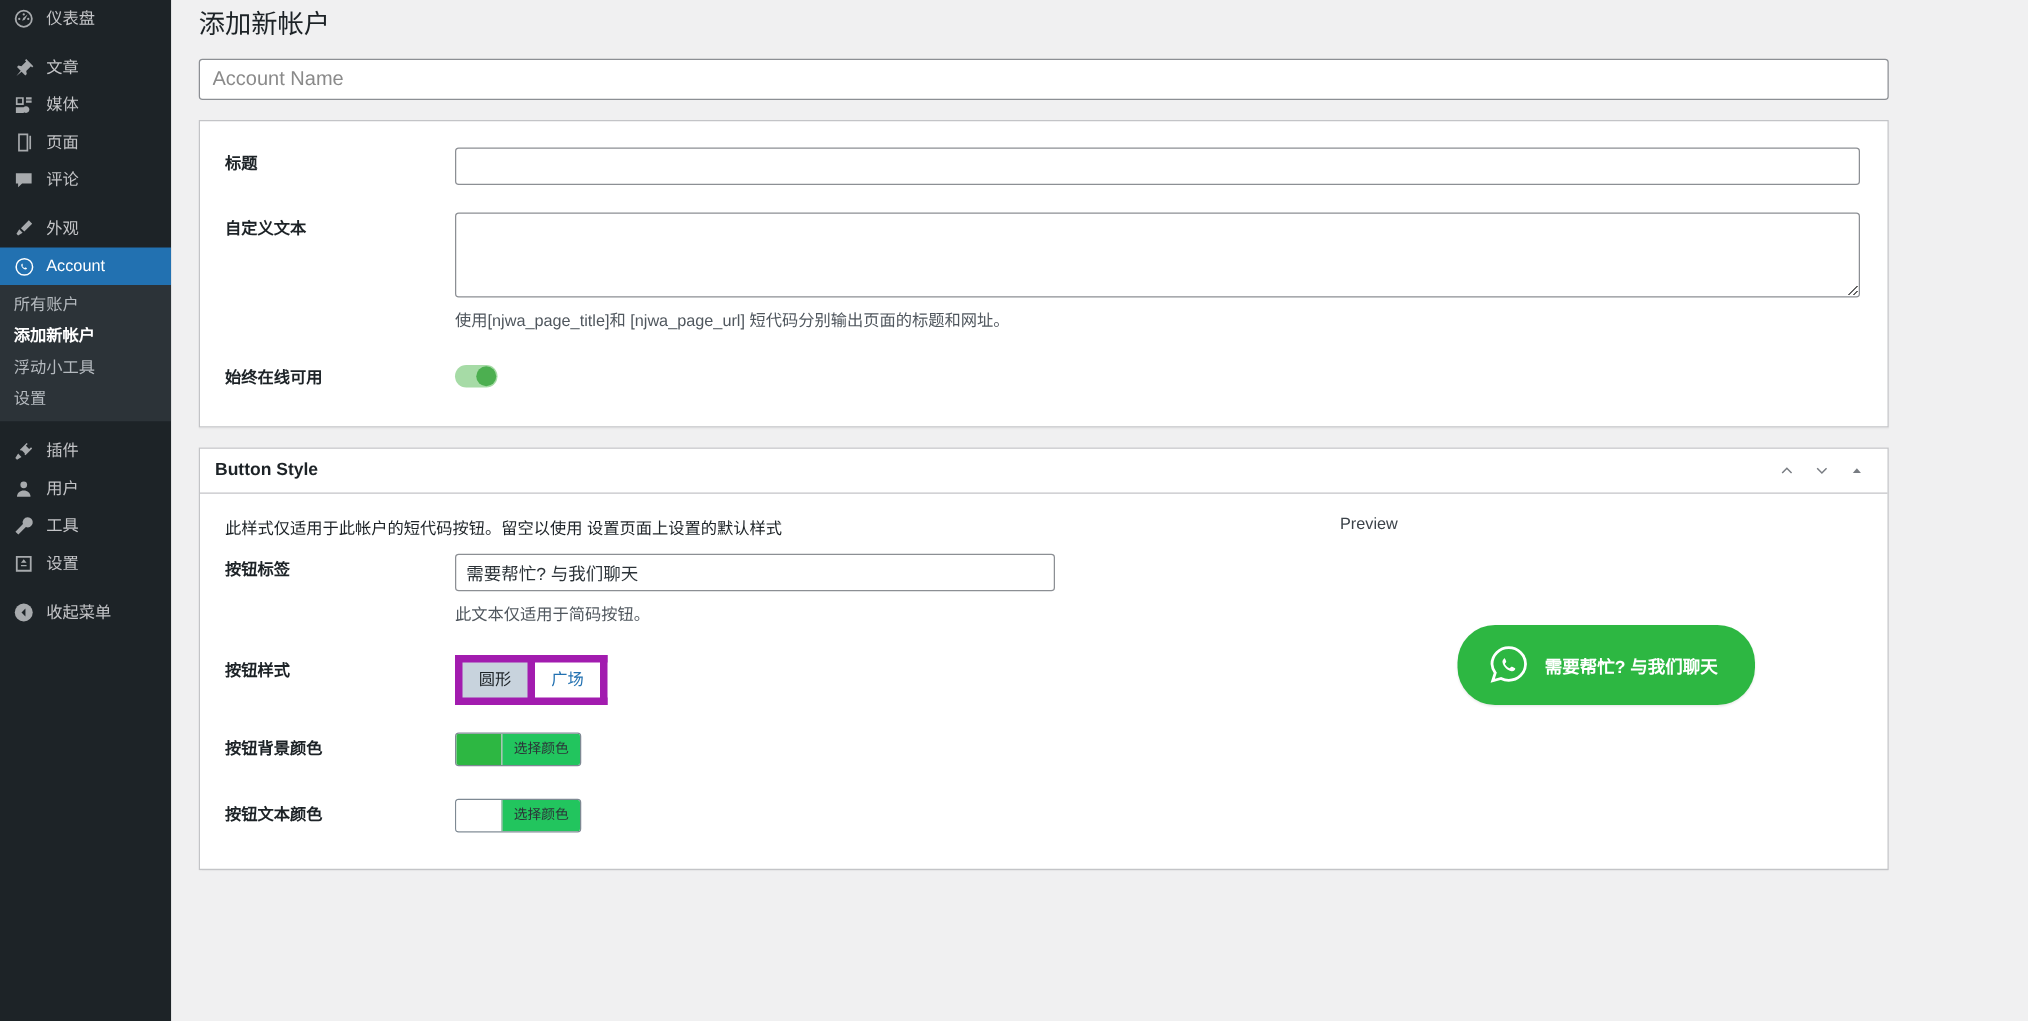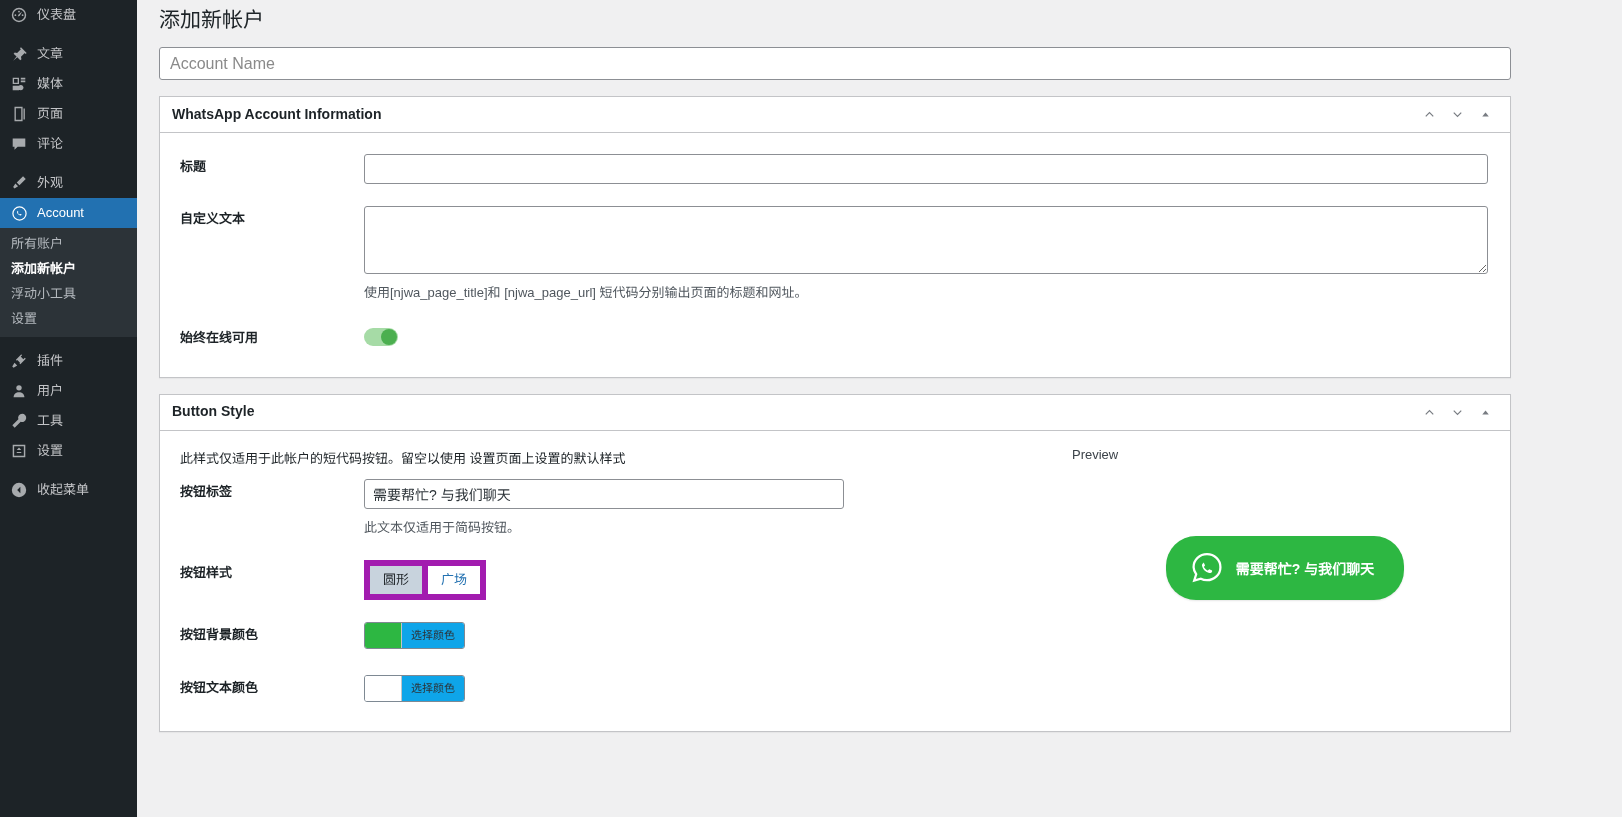--- a/index.html
+++ b/index.html
@@ -268,21 +268,21 @@
     line-height: 1.6;
     cursor: pointer;
   }
   .seg-btn + .seg-btn { border-left: none; }
   .seg-btn.sel { background: #c8d3dd; color: #1d2327; }
 
   
   .color-picker { display: inline-flex; align-items: stretch; border: 1px solid #7e8993; border-radius: 3px; overflow: hidden; background:#fff; }
   .color-swatch { width: 36px; }
   .color-btn {
-    background: #0ea5e9;
+    background: #22c55e;
     border: none;
     border-left: 1px solid #c3c4c7;
     font-size: 11px;
     font-family: inherit;
     color: #2c3338;
     padding: 4px 9px;
     cursor: pointer;
     line-height: 1.5;
   }
   .label-short { width: 480px; }
@@ -422,46 +422,20 @@
 
   </div>
 
   <div id="main">
 
     <h1 id="page-title">添加新帐户</h1>
 
     <input id="account-name" type="text" placeholder="Account Name" style="">
 
     <div class="postbox">
-      <div class="postbox-header">
-        <h2>WhatsApp Account Information</h2>
-        <div class="handle-actions">
-          <button class="handle-btn">
-            <span>
-              <svg width="15" height="15" viewBox="0 0 20 20" fill="none" stroke="currentColor" stroke-width="1.6">
-                  <path d="M5 12.5L10 7.5l5 5"></path>
-                </svg>
-            </span>
-          </button>
-          <button class="handle-btn">
-            <span>
-              <svg width="15" height="15" viewBox="0 0 20 20" fill="none" stroke="currentColor" stroke-width="1.6">
-                  <path d="M5 7.5l5 5 5-5"></path>
-                </svg>
-            </span>
-          </button>
-          <button class="handle-btn">
-            <span>
-              <svg width="13" height="13" viewBox="0 0 20 20" fill="currentColor">
-                  <path d="M10 7l5 6H5l5-6z"></path>
-                </svg>
-            </span>
-          </button>
-        </div>
-      </div>
 
       <div class="postbox-inside">
         <table class="form-table">
           <tbody>
             <tr>
               <th>标题</th>
               <td>
                 <input class="regular-text" type="text" value="" style="">
               </td>
             </tr>

